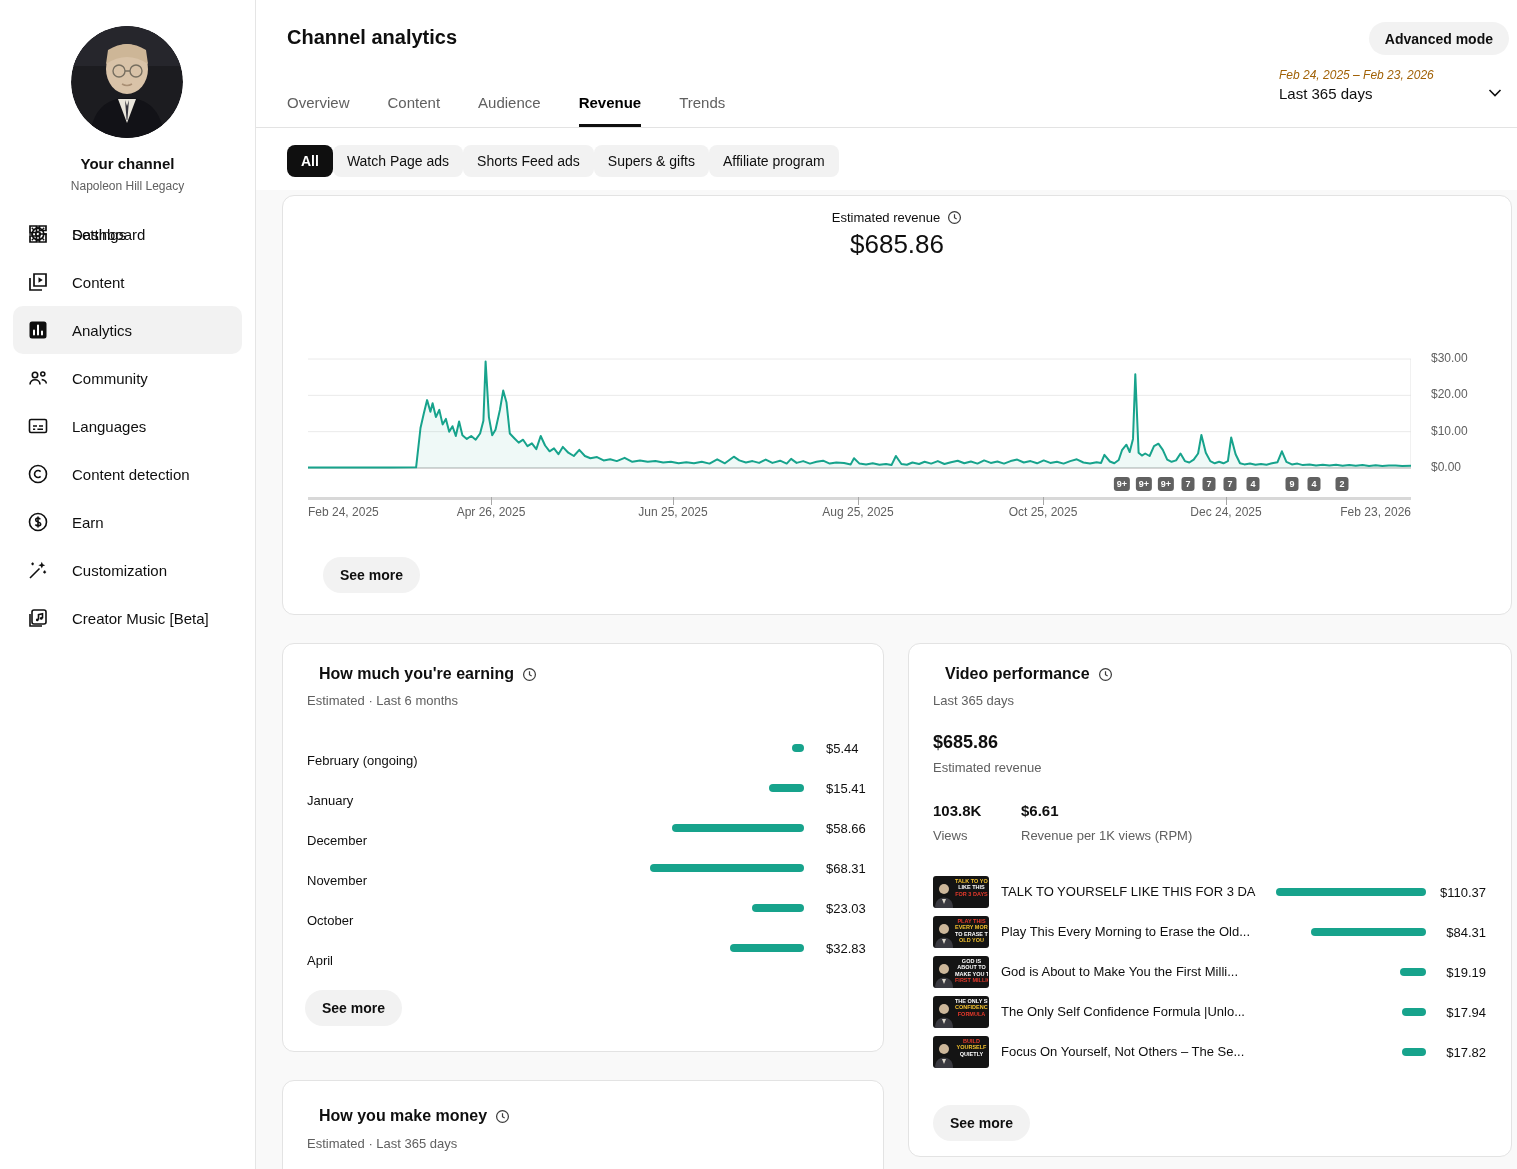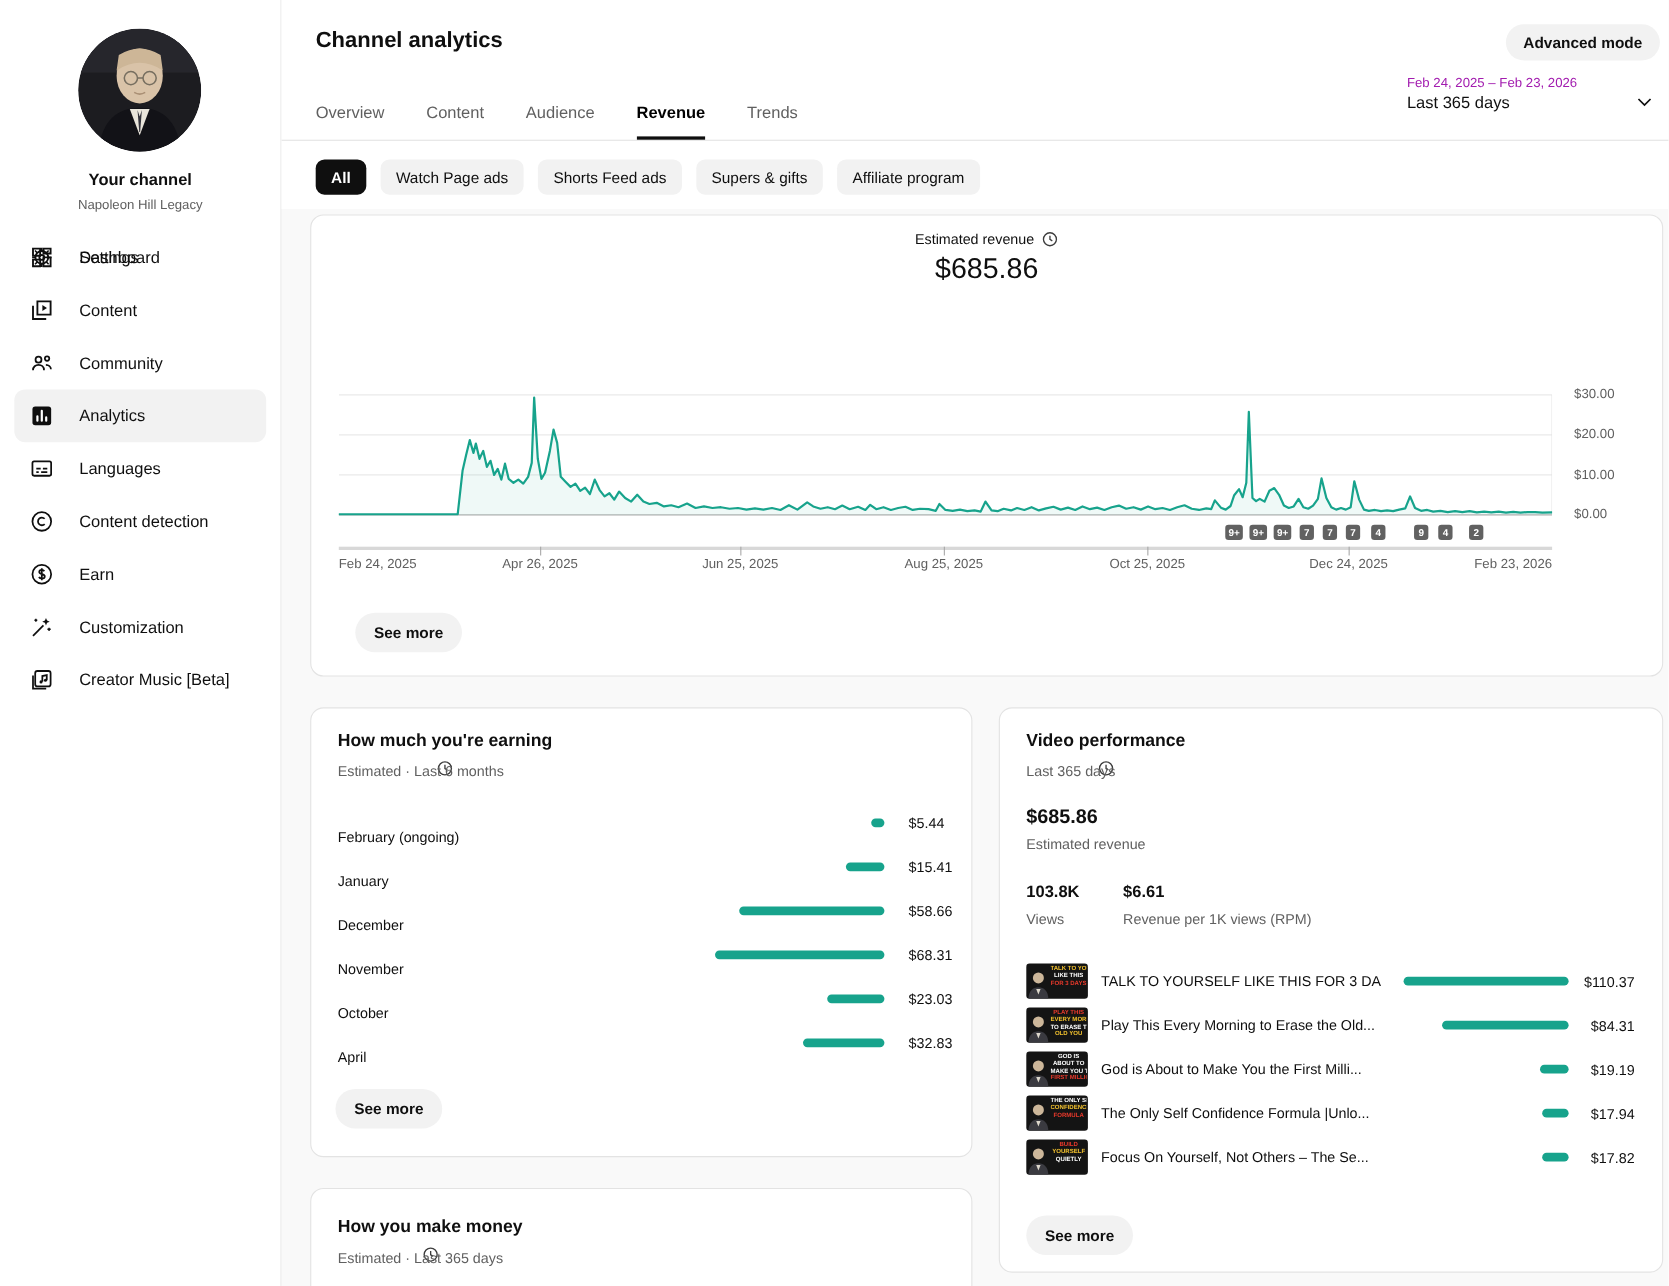--- a/index.html
+++ b/index.html
@@ -30,30 +30,30 @@
     background:#f9f9f9; }
   .header-block { position:absolute; left:0; top:0; width:1261px; height:190px;
     background:#fff; }
   .topbar { position:absolute; left:0; top:0; width:1261px; height:128px;
     border-bottom:1px solid #e3e3e3; }
   .page-title { position:absolute; left:31px; top:26px; font-size:20px; font-weight:700; }
   .adv-btn { position:absolute; right:8px; top:22px; height:33px; padding:0 16px;
     background:#f2f2f2; border:none; border-radius:17px; font-size:14px; font-weight:600;
     font-family:inherit; color:#0f0f0f; cursor:pointer; }
   .date-block { position:absolute; left:1023px; top:68px; cursor:pointer; }
-  .date-range { font-size:12px; color:#a21caf; }
+  .date-range { font-size:12px; color:#a16207;font-style:italic; }
   .date-preset { font-size:15px; color:#0f0f0f; margin-top:3px; }
   .date-chevron { position:absolute; right:13px; top:84px; width:18px; height:18px; cursor:pointer; }
   .tabs { position:absolute; left:31px; bottom:0; display:flex; gap:38px;justify-content:space-between; }
   .tab { position:relative; height:44px; line-height:40px; font-size:15px;
     color:#606060; cursor:pointer; }
   .tab.active { color:#000000; font-weight:600; }
   .tab.active::after { content:""; position:absolute; left:0; right:0; bottom:0;
     height:3px; background:#0f0f0f; }
-  .chips { position:absolute; left:31px; top:145px; display:flex; gap:13px; }
+  .chips { position:absolute; left:31px; top:145px; display:flex; gap:0; }
   .chip { height:32px; line-height:32px; padding:0 14px; background:#f2f2f2;
     border-radius:8px; font-size:14px; cursor:pointer; white-space:nowrap; }
   .chip.active { background:#0f0f0f; color:#fff; font-weight:600; }
 
   
   .card { position:absolute; background:#fff; border:1px solid #e3e3e3; border-radius:12px; }
   .card-chart { left:26px; top:195px; width:1230px; height:420px; }
   .card-earn  { left:26px; top:643px; width:602px; height:409px; }
   .card-money { left:26px; top:1080px; width:602px; height:110px; }
   .card-video { left:652px; top:643px; width:604px; height:514px; }
@@ -69,22 +69,22 @@
     background:#d8d8d8; }
   .axis-tick { position:absolute; top:301px; width:1px; height:8px; background:#a8a8a8; }
   .badge { position:absolute; top:281px; transform:translateX(-50%); background:#616161;
     color:#fff; font-size:9px; font-weight:700; line-height:14px; min-width:13px;
     padding:0 3px; text-align:center; border-radius:3px; cursor:pointer; }
 
   .see-more { position:absolute; height:36px; padding:0 17px; background:#f2f2f2;
     border:none; border-radius:18px; font-size:14px; font-weight:600; font-family:inherit;
     color:#0f0f0f; cursor:pointer; }
 
-  .card-title { position:absolute; left:24px; top:21px; display:flex; align-items:center;
-    gap:8px; font-size:16px; font-weight:700;flex-direction:column; }
+  .card-title { position:absolute; left:36px; top:21px; display:flex; align-items:center;
+    gap:8px; font-size:16px; font-weight:700; }
   .card-sub { position:absolute; left:24px; top:49px; font-size:13px; color:#606060; }
 
   .earn-rows { position:absolute; left:0; top:84px; width:100%; }
   .earn-row { position:relative; height:40px; cursor:default; }
   .earn-row .m-lbl { position:absolute; left:24px; top:25px; font-size:13px; }
   .hbar { position:absolute; height:8px; border-radius:4px; background:#17a38c; }
   .earn-row .hbar { right:79px; top:16px; }
   .earn-row .m-val { position:absolute; left:543px; top:13px; font-size:13px; }
 
   .vp-revenue { position:absolute; left:24px; top:88px; font-size:18px; font-weight:700; }
@@ -144,35 +144,35 @@
           <span class="lbl">Dashboard</span>
         </div>
         <div class="nav-item">
           <span class="icon"><svg viewBox="0 0 24 24" fill="none" stroke="#0f0f0f" stroke-width="1.7">
               <path d="M8 4h12v12H8z"></path>
               <path d="M4 8v12h12"></path>
               <path d="M12.5 7.3l4.2 2.7-4.2 2.7z" fill="#0f0f0f" stroke="none"></path>
             </svg></span>
           <span class="lbl">Content</span>
         </div>
+        <div class="nav-item active">
+          <span class="icon"><svg viewBox="0 0 24 24">
+              <rect x="3.5" y="3.5" width="17" height="17" rx="2.5" fill="#0f0f0f"></rect>
+              <path d="M8 16.5v-4M12 16.5v-9M16 16.5v-3" stroke="#fff" stroke-width="2" stroke-linecap="round"></path>
+            </svg></span>
+          <span class="lbl">Analytics</span>
+        </div>
         <div class="nav-item">
           <span class="icon"><svg viewBox="0 0 24 24" fill="none" stroke="#0f0f0f" stroke-width="1.6">
               <circle cx="9" cy="9" r="2.7"></circle>
               <circle cx="16.8" cy="8" r="2"></circle>
               <path d="M4 18.5c0-3 2.3-4.8 5-4.8s5 1.8 5 4.8"></path>
               <path d="M15.7 13.6c2.5.1 4.6 1.7 4.6 4"></path>
             </svg></span>
           <span class="lbl">Community</span>
-        </div>
-        <div class="nav-item active">
-          <span class="icon"><svg viewBox="0 0 24 24">
-              <rect x="3.5" y="3.5" width="17" height="17" rx="2.5" fill="#0f0f0f"></rect>
-              <path d="M8 16.5v-4M12 16.5v-9M16 16.5v-3" stroke="#fff" stroke-width="2" stroke-linecap="round"></path>
-            </svg></span>
-          <span class="lbl">Analytics</span>
         </div>
         <div class="nav-item">
           <span class="icon"><svg viewBox="0 0 24 24" fill="none" stroke="#0f0f0f" stroke-width="1.6">
               <rect x="3.5" y="5.5" width="17" height="13" rx="1.5"></rect>
               <path d="M7 12h4M13 12h4M7 15.2h2.2M11.4 15.2H17"></path>
             </svg></span>
           <span class="lbl">Languages</span>
         </div>
         <div class="nav-item">
           <span class="icon"><svg viewBox="0 0 24 24" fill="none" stroke="#0f0f0f" stroke-width="1.6">

